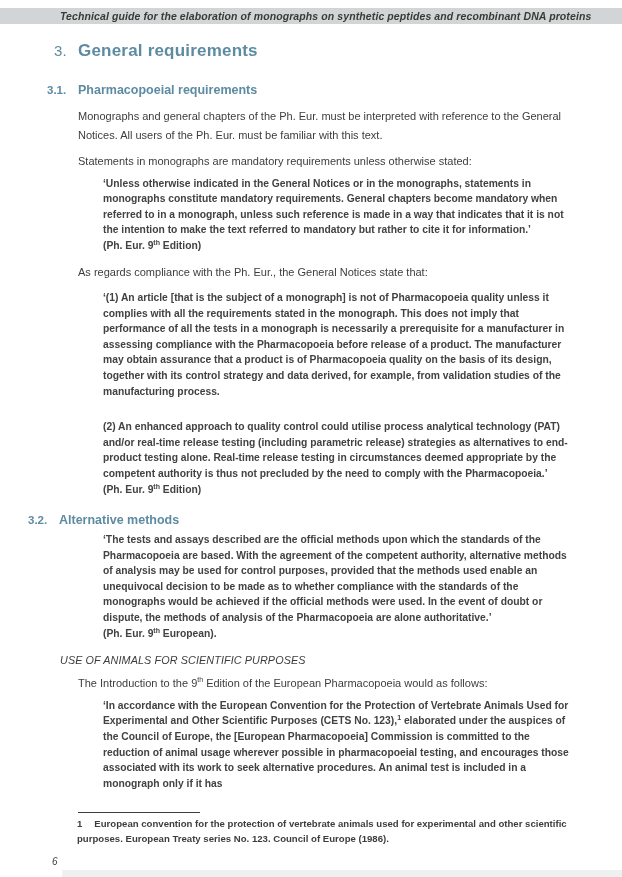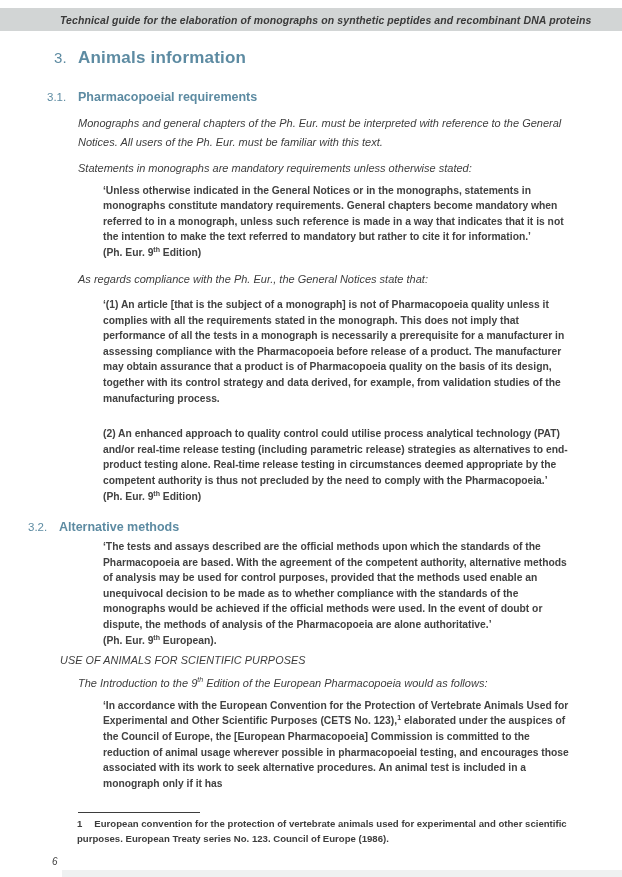--- a/index.html
+++ b/index.html
@@ -8,21 +8,21 @@
     position: relative;
     width: 622px;
     height: 877px;
     background: #ffffff;
     overflow: hidden;
     font-family: "Liberation Sans", sans-serif;
     color: #3d3d3d;
   }
   .top-bar {
     margin-top: 8px;
-    height: 23px;
+    height: 16px;
     background: var(--bar, #d2d5d5);
     display: flex;
     align-items: center;
   }
   .top-bar span {
     padding-left: 60px;
     font-size: 10.5px;
     font-style: italic;
     font-weight: bold;
     color: #3a3a3a;
@@ -36,46 +36,45 @@
     font-weight: bold;
     letter-spacing: 0.2px;
   }
   .h1 .num { display: inline-block; width: 24px; font-weight: normal; font-size: 15px; }
   .h2 {
     padding-left: 47px;
     color: var(--accent, #5d8ba2);
     font-size: 12.5px;
     font-weight: bold;
   }
-  .h2 .num { display: inline-block; width: 31px; font-weight: normal; font-size: 11.5px; }
+  .h2 .num { display: inline-block; width: 31px; font-weight: bold; font-size: 11.5px; }
   .h2-31 { margin-top: 22px; }
   .h2-32 { margin-top: 16px; padding-left: 28px; }
   .body-p {
     margin-left: 78px;
     width: 500px;
     font-size: 11px;
     line-height: 18.5px;
     color: #3d3d3d;
-    font-style: italic;
   }
   .quote {
     margin-left: 103px;
     width: 470px;
     font-size: 10.3px;
     line-height: 15.6px;
     color: #424242;
     font-weight: bold;
   }
   .quote p + p { margin-top: 20px; }
   .mt8  { margin-top: 8px; }
   .mt5  { margin-top: 5px; }
   .mt10 { margin-top: 10px; }
   sup { font-size: 7px; vertical-align: super; line-height: 0; }
   .subheading {
-    margin-top: 6px;
+    margin-top: 13px;
     margin-left: 60px;
     font-size: 10.8px;
     font-style: italic;
     color: #3d3d3d;
     letter-spacing: 0.1px;
   }
   .footnote-rule {
     margin-top: 21px;
     margin-left: 78px;
     width: 122px;
@@ -111,21 +110,21 @@
 </head>
 <body>
 
 <div class="page">
 
   <div class="top-bar">
     <span>Technical guide for the elaboration of monographs on synthetic peptides and recombinant DNA proteins</span>
   </div>
 
   <div class="h1">
-    <span class="num">3.</span><span>Animals information</span>
+    <span class="num">3.</span><span>General requirements</span>
   </div>
 
   <div class="h2 h2-31">
     <span class="num">3.1.</span><span>Pharmacopoeial requirements</span>
   </div>
 
   <p class="body-p mt10">Monographs and general chapters of the Ph. Eur. must be interpreted with reference to the General Notices. All users of the Ph. Eur. must be familiar with this text.</p>
 
   <p class="body-p mt8">Statements in monographs are mandatory requirements unless otherwise stated:</p>
 

